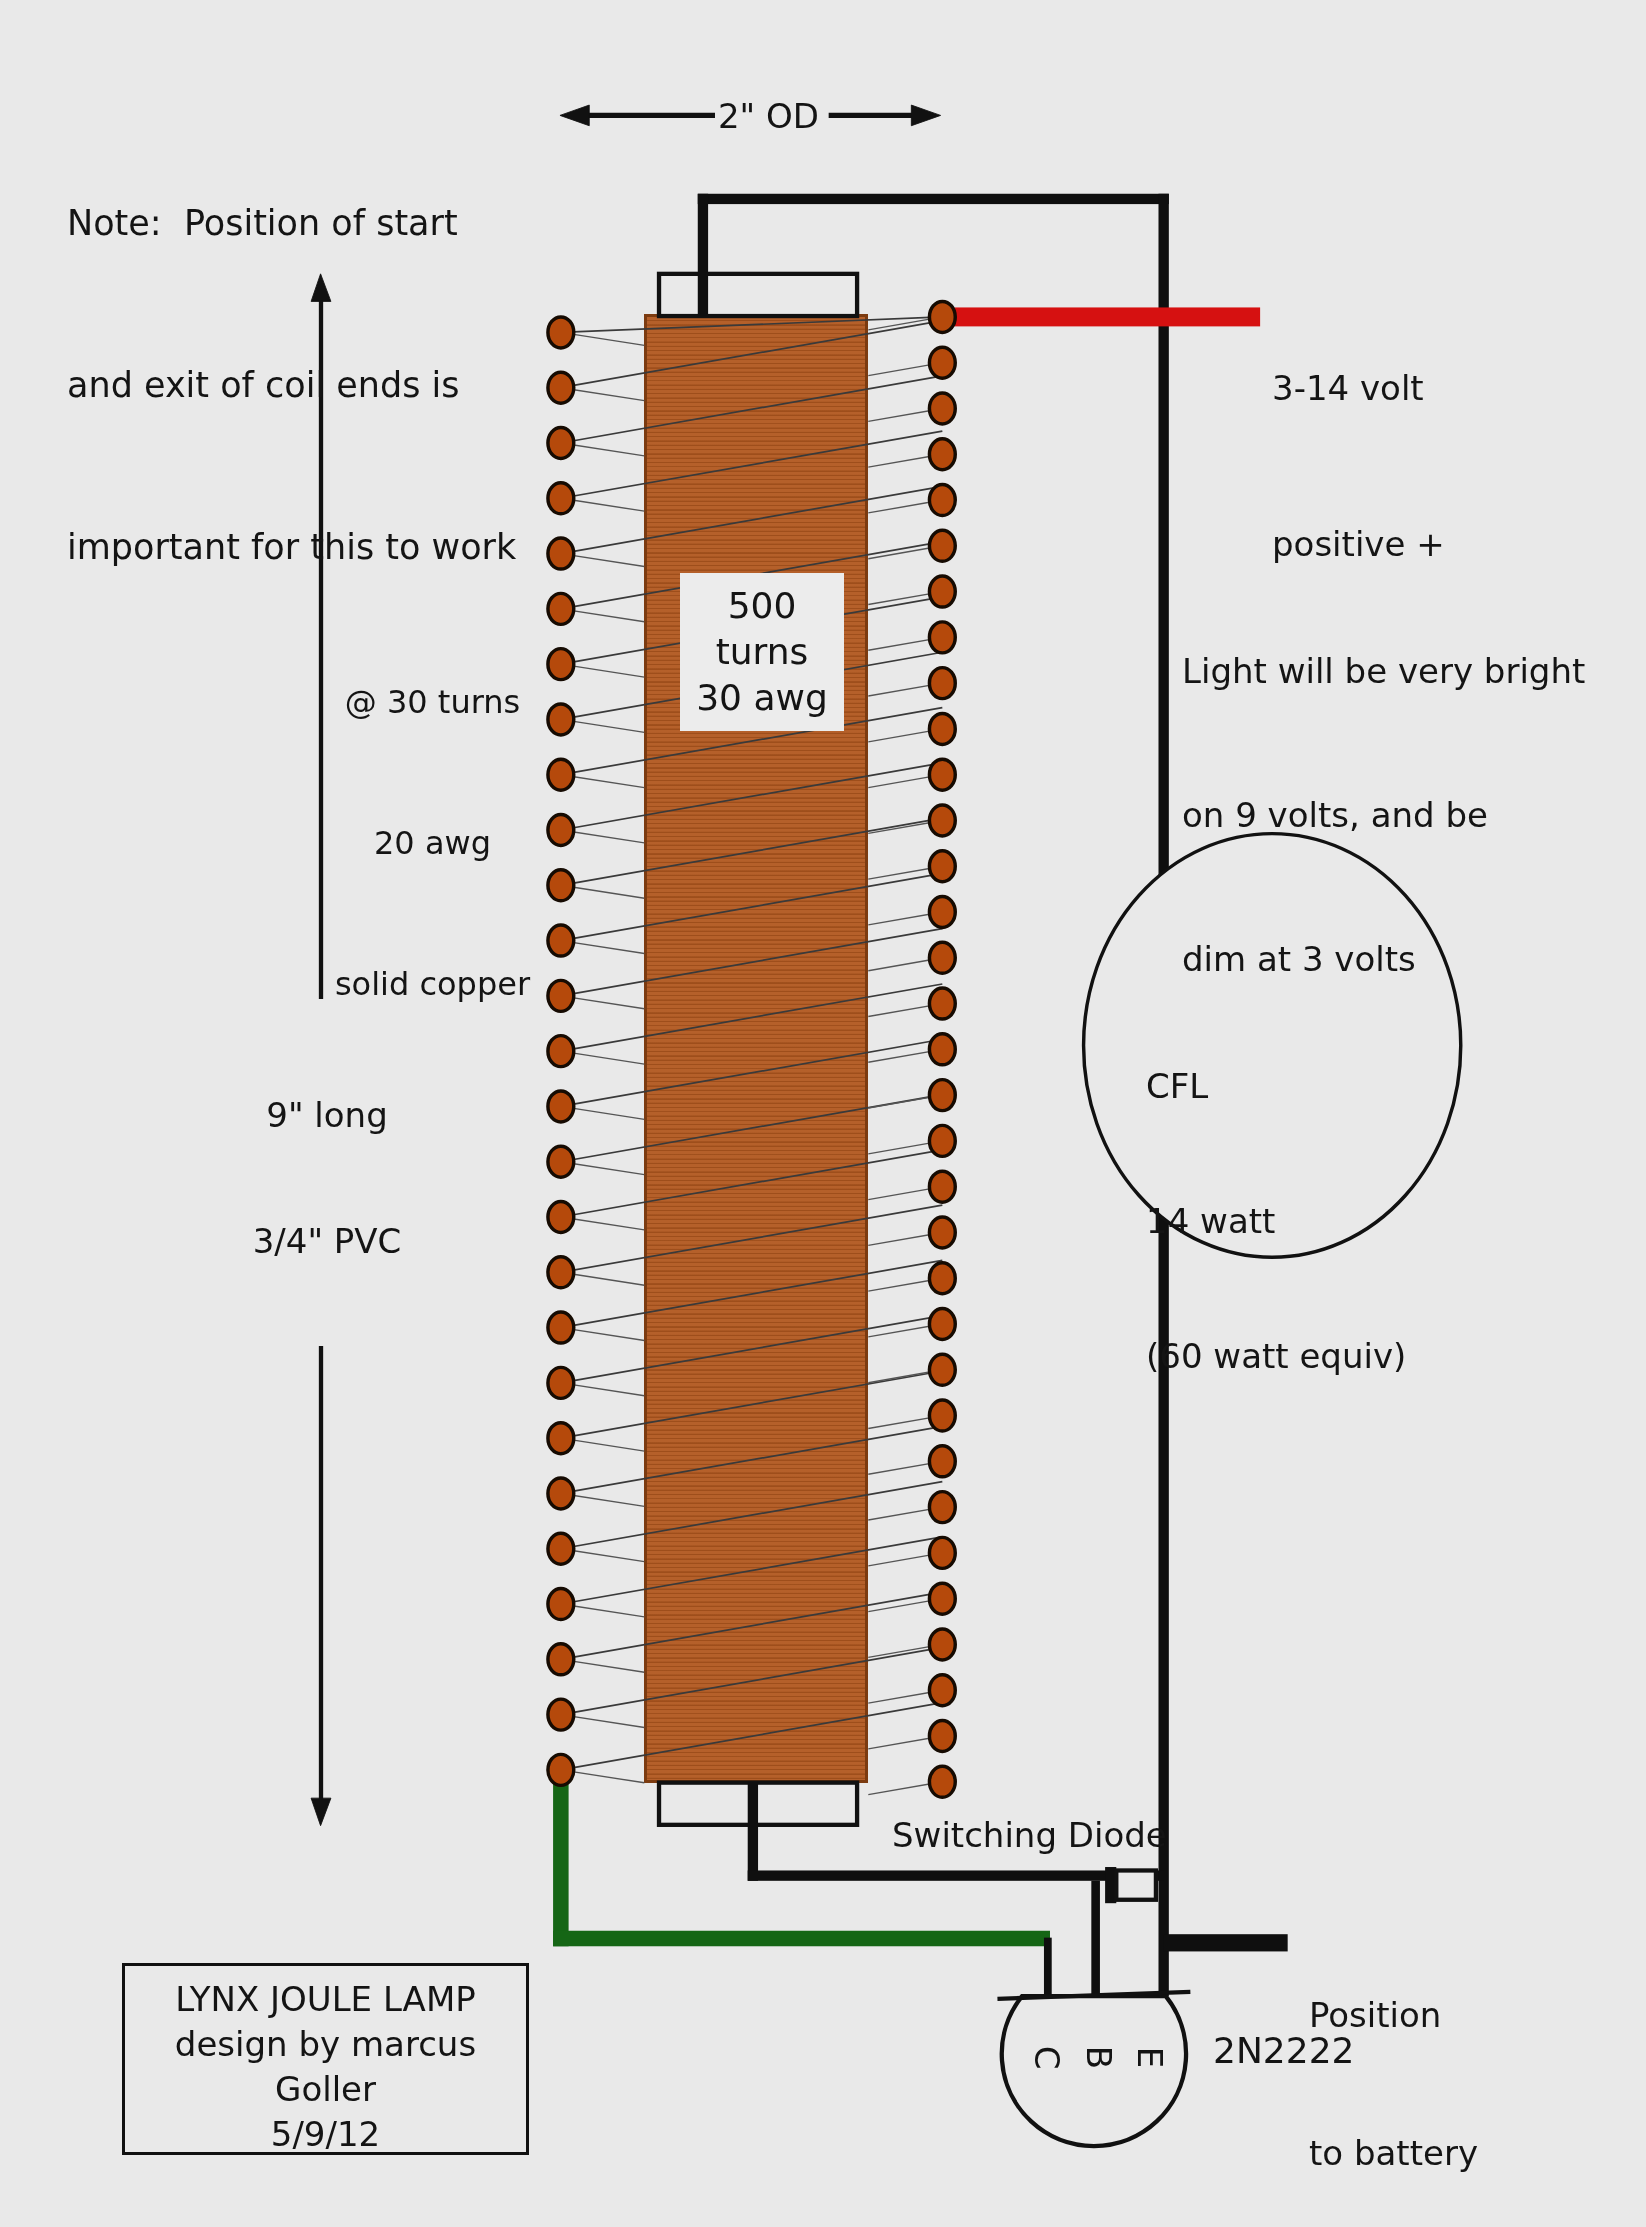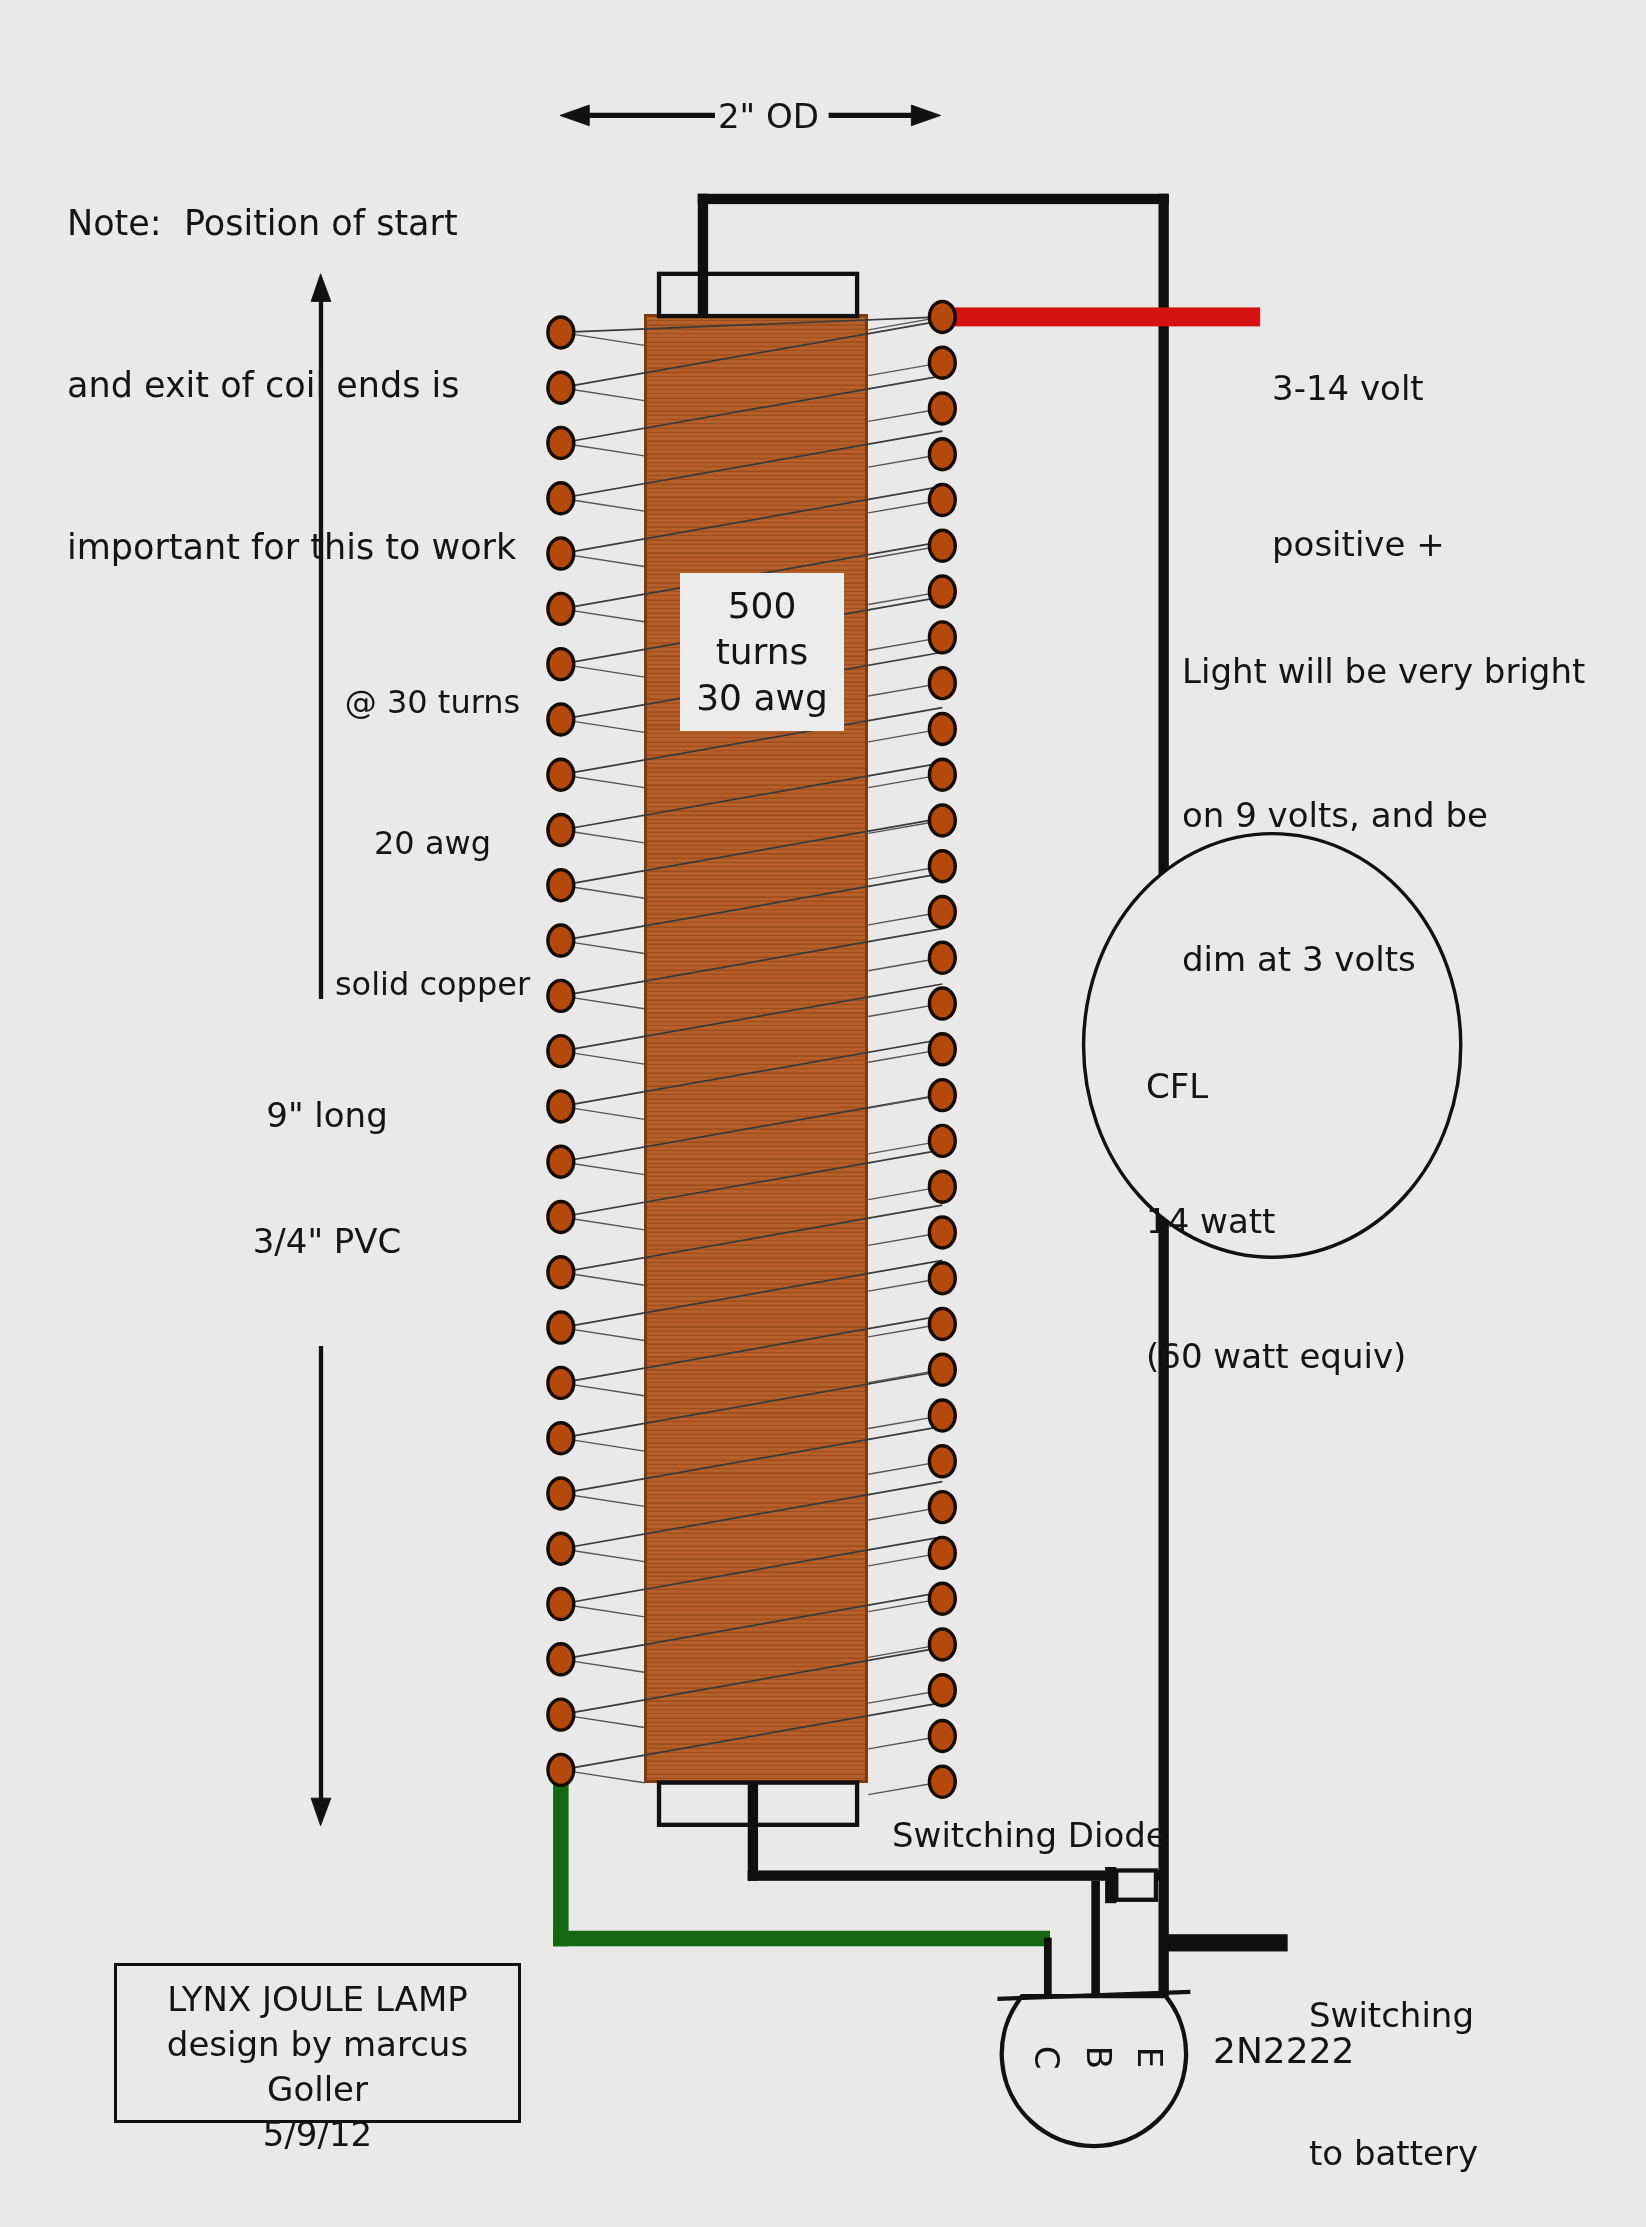--- a/index.html
+++ b/index.html
@@ -18,21 +18,21 @@
   .coil-box{position:absolute;left:680px;top:573px;width:164px;height:158px;background:#ececec;}
   .coil-box .inner{padding-top:10.3px;font-size:36px;line-height:46px;text-align:center;}
   .brightness{left:1182px;top:551px;font-size:34px;line-height:48px;}
   .pvc{left:234px;top:1010px;width:186px;font-size:34px;line-height:42px;text-align:center;background:#e9e9e9;}
   .cfl-text{left:1146px;top:974px;width:258px;font-size:34px;line-height:45px;}
   .sw-diode{left:892px;top:1815px;font-size:34px;}
   .negative{left:1309px;top:1900px;font-size:34px;line-height:46px;}
   .partnum{left:1213px;top:2030px;font-size:36px;}
   .pin{position:absolute;width:38px;height:45px;font-size:34px;text-align:center;transform:rotate(90deg);}
   .title-box{
-    position:absolute;left:114px;top:1963px;width:407px;height:160px;
+    position:absolute;left:122px;top:1963px;width:407px;height:192px;
     border:3.4px solid #111;box-sizing:border-box;
   }
   .title-box .inner{padding-top:11.2px;font-size:34px;line-height:45px;text-align:center;}
 </style>
 </head>
 <body>
 
 <div id="canvas">
 
   <div style="
@@ -276,21 +276,21 @@
 
   <div class="txt cfl-text">
     <div>CFL</div>
     <div>14 watt</div>
     <div>(60 watt equiv)</div>
   </div>
 
   <div class="txt sw-diode">Switching Diode</div>
 
   <div class="txt negative">
-    <div>Switching</div>
+    <div>Position</div>
     <div>to battery</div>
   </div>
 
   <div class="txt partnum">2N2222</div>
 
   <div class="pin" style="left:1025px;top:2035px;">C</div>
   <div class="pin" style="left:1077px;top:2035px;">B</div>
   <div class="pin" style="left:1128px;top:2035px;">E</div>
 
   <div class="title-box">

